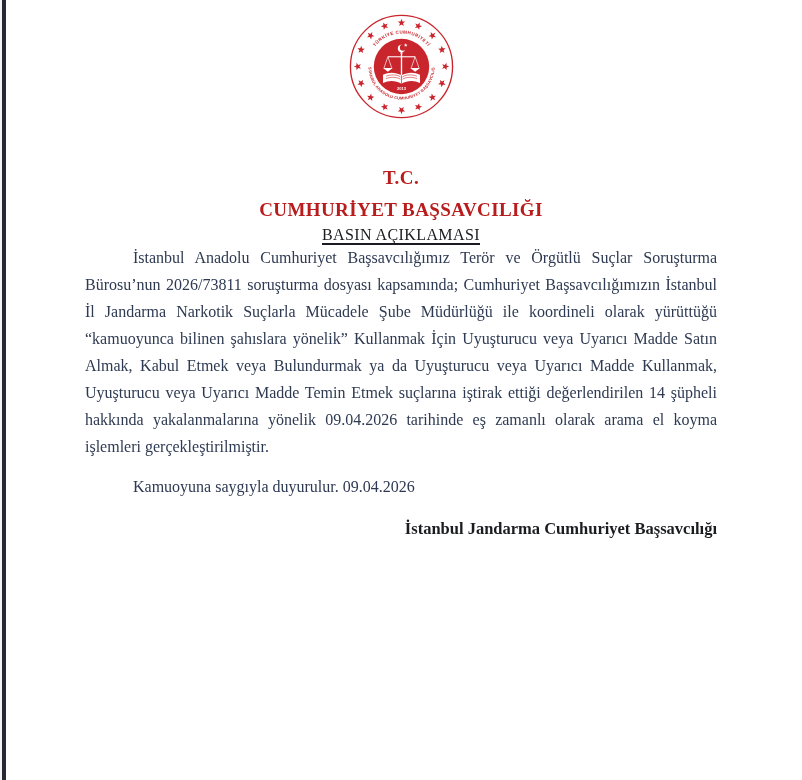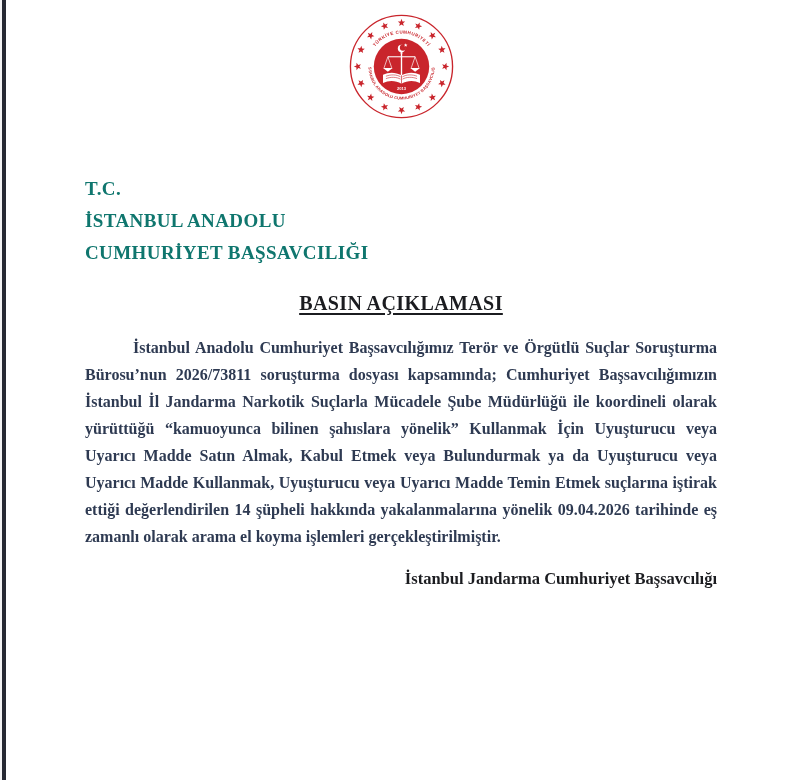--- a/index.html
+++ b/index.html
@@ -33,44 +33,41 @@
     margin: 0 auto;
     color: #2e3a52;
   }
   .emblem-wrap {
     text-align: center;
     padding-top: 13px;
     height: 108px;
   }
   .emblem-wrap svg { width: 107px; height: 107px; }
   .doc-header {
-    margin-top: 52px;
-    text-align: left;
-    color: #0f766e;
+    margin-top: 41px;
+    text-align: center;
+    color: #b91c1c;
     font-weight: bold;
     font-size: 19px;
     line-height: 32px;
     letter-spacing: 0.4px;
   }
   .doc-title {
-    margin-top: 23px;
     text-align: center;
     color: #1b1c20;
-    font-weight: bold;
-    font-size: 20px;
+    font-weight: normal;
+    font-size: 16px;
     letter-spacing: 0.4px;
     text-decoration: underline;
     text-underline-offset: 3px;
     text-decoration-thickness: 2px;
   }
   .doc-body {
-    margin-top: 19px;
     font-size: 16px;
     line-height: 27px;
-    font-weight: bold;
   }
   .doc-body p {
     margin: 0 0 13px 0;
     text-indent: 48px;
   }
   .doc-body p.justified {
     text-align: justify;
     text-justify: inter-word;
   }
   .doc-body p.plain {
@@ -161,25 +158,25 @@
         <path d="M39,67.5 C44,65.5 50,65.7 54,68" fill="none" stroke="#c9252c" stroke-width="0.6"></path>
         <path d="M71,67.5 C66,65.5 60,65.7 56,68" fill="none" stroke="#c9252c" stroke-width="0.6"></path>
         <line x1="55" y1="64" x2="55" y2="72.8" stroke="#c9252c" stroke-width="0.7"></line>
       </g>
       <text x="55" y="79.5" font-size="4.2" fill="#ffffff" text-anchor="middle" class="seal-ring-text">2013</text>
     </svg>
   </div>
 
   <div class="doc-header">
     <div>T.C.</div>
-    <div>İSTANBUL ANADOLU</div>
     <div>CUMHURİYET BAŞSAVCILIĞI</div>
   </div>
 
   <div class="doc-title">BASIN AÇIKLAMASI</div>
 
   <div class="doc-body">
     <p class="justified">İstanbul Anadolu Cumhuriyet Başsavcılığımız Terör ve Örgütlü Suçlar Soruşturma Bürosu’nun 2026/73811 soruşturma dosyası kapsamında; Cumhuriyet Başsavcılığımızın İstanbul İl Jandarma Narkotik Suçlarla Mücadele Şube Müdürlüğü ile koordineli olarak yürüttüğü “kamuoyunca bilinen şahıslara yönelik” Kullanmak İçin Uyuşturucu veya Uyarıcı Madde Satın Almak, Kabul Etmek veya Bulundurmak ya da Uyuşturucu veya Uyarıcı Madde Kullanmak, Uyuşturucu veya Uyarıcı Madde Temin Etmek suçlarına iştirak ettiği değerlendirilen 14 şüpheli hakkında yakalanmalarına yönelik 09.04.2026 tarihinde eş zamanlı olarak arama el koyma işlemleri gerçekleştirilmiştir.</p>
+    <p class="plain">Kamuoyuna saygıyla duyurulur. 09.04.2026</p>
   </div>
 
   <div class="signature">İstanbul Jandarma Cumhuriyet Başsavcılığı</div>
 
 </div>
 
 </body></html>

